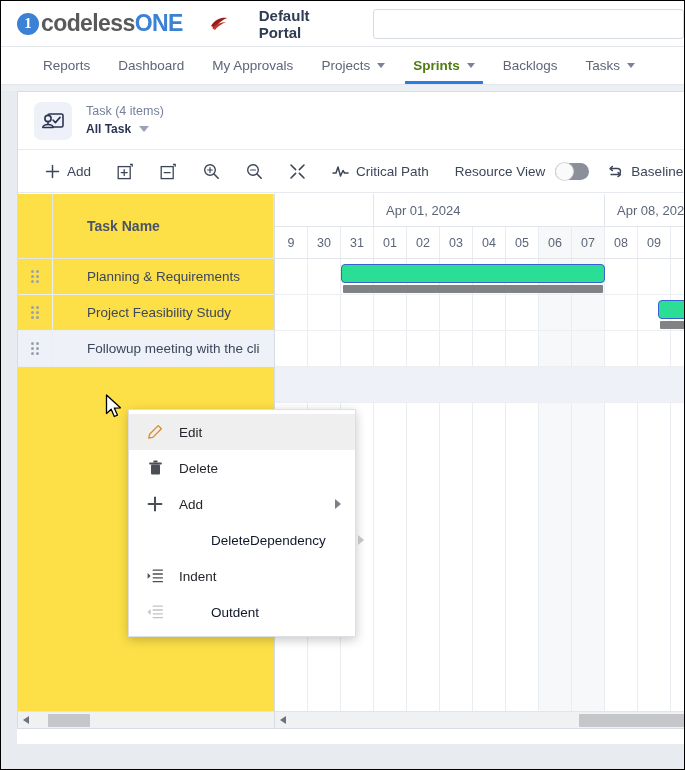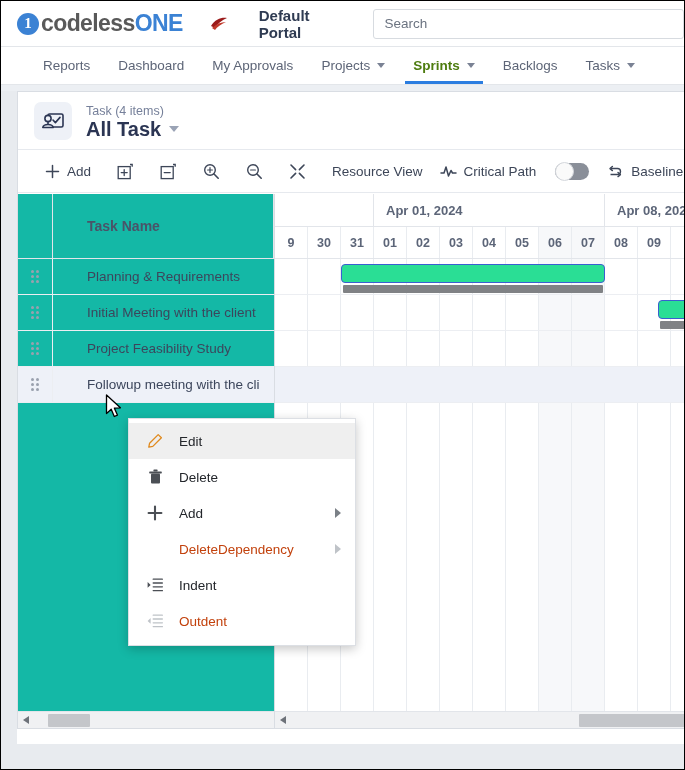--- a/index.html
+++ b/index.html
@@ -126,21 +126,21 @@
   }
   .head-icon {
     width: 38px; height: 38px;
     background: #eef1f7;
     border-radius: 7px;
     display: flex; align-items: center; justify-content: center;
     margin-right: 14px;
   }
   .head-sub { font-size: 12.5px; color: #76809a; line-height: 16px; }
   .head-title {
-    font-size: 20px; color: #2b3553; font-weight: bold;
+    font-size: 12px; color: #2b3553; font-weight: bold;
     display: flex; align-items: center; gap: 8px;
     line-height: 20px;
   }
   .title-caret {
     width: 0; height: 0;
     border-left: 5px solid transparent;
     border-right: 5px solid transparent;
     border-top: 6px solid #9aa3b5;
   }
 
@@ -183,21 +183,21 @@
   .gantt {
     position: absolute;
     left: 0; right: 0; top: 102px; bottom: 0;
     display: flex;
   }
   .grid-pane {
     width: 257px;
     flex: none;
     border-right: 1px solid #d9dde3;
     position: relative;
-    background: #14b8a6;
+    background: #fde047;
   }
   .chart-pane {
     flex: 1;
     position: relative;
     overflow: hidden;
     background: #fff;
   }
 
   
   .grid-head {
@@ -235,21 +235,21 @@
   }
   .dots i { width: 3px; height: 3px; background: #9aa1ae; border-radius: 50%; display:block; }
   .row-name {
     flex: 1;
     padding-left: 34px;
     font-size: 13.5px; color: #3c465c;
     white-space: nowrap; overflow: hidden;
   }
 
   
-  .chart-head { height: 65px; border-bottom: 1px solid #e2e5ea; font-weight: bold; }
+  .chart-head { height: 65px; border-bottom: 1px solid #e2e5ea; }
   .ch-weeks { height: 33px; display: flex; border-bottom: 1px solid #e2e5ea; }
   .ch-week {
     display: flex; align-items: center;
     padding-left: 12px;
     font-size: 13px; color: #5c6578;
     border-right: 1px solid #e2e5ea;
     flex: none;
     white-space: nowrap;
   }
   .ch-days { height: 31px; display: flex; }
@@ -319,31 +319,30 @@
   
   .ctxmenu {
     position: absolute;
     left: 127px; top: 408px;
     width: 228px;
     background: #fff;
     border: 1px solid #dcdfe4;
     box-shadow: 0 3px 10px rgba(0,0,0,0.22);
     padding: 4px 0 6px 0;
     z-index: 40;
-    margin-top: 9px;
   }
   .ctx-item {
     display: flex; align-items: center;
     height: 36px;
     padding: 0 14px 0 16px;
     font-size: 13.5px;
     color: #23262b;
   }
   .ctx-item.hover { background: #efefef; }
-  .ctx-item.disabled { color: #c2410c; }
+  .ctx-item.disabled { color: #0f172a; gap: 32px; }
   .ctx-ico {
     width: 20px; margin-right: 14px;
     display: flex; align-items: center; justify-content: center;
     flex: none;
   }
   .ctx-label { flex: 1; }
   .ctx-chev {
     width: 0; height: 0;
     border-top: 5px solid transparent;
     border-bottom: 5px solid transparent;
@@ -379,21 +378,20 @@
       <span class="portal-icon">
         <svg width="20" height="18" viewBox="0 0 20 18">
           <path d="M2 11 C6 4, 13 2, 18 3 C13 5, 9 8, 6 13 Z" fill="#9b1b1b"></path>
           <path d="M3 13 C7 9, 12 7, 17 7 C12 9, 8 12, 6 15 Z" fill="#c0392b"></path>
         </svg>
       </span>
       <span class="portal-label">Default Portal</span>
     </div>
 
     <div class="searchbox">
-      <input class="search-input" type="text" placeholder="Search" style="">
     </div>
   </div>
 
   <div class="nav" id="nav">
       <div class="nav-item">
         <span>Reports</span>
       </div>
       <div class="nav-item">
         <span>Dashboard</span>
       </div>
@@ -492,31 +490,31 @@
       </div>
 
       <div class="tb-btn">
         <span class="tb-icon">
           <svg width="17" height="17" viewBox="0 0 17 17">
             <path d="M2 2l4.6 4.6M15 2l-4.6 4.6M2 15l4.6-4.6M15 15l-4.6-4.6" stroke="#3d4658" stroke-width="1.6" stroke-linecap="round"></path>
           </svg>
         </span>
       </div>
 
-      <div class="tb-btn" style="padding-right:4px;">
-        <span>Resource View</span>
-      </div>
-
       <div class="tb-btn">
         <span class="tb-icon">
           <svg width="17" height="15" viewBox="0 0 17 15">
             <path d="M1 9 L4 9 L6 3 L8.5 12 L11 6.5 L12.5 9 L16 9" fill="none" stroke="#3d4658" stroke-width="1.5" stroke-linecap="round" stroke-linejoin="round"></path>
           </svg>
         </span>
         <span>Critical Path</span>
+      </div>
+
+      <div class="tb-btn" style="padding-right:4px;">
+        <span>Resource View</span>
       </div>
       <div class="toggle">
         <span class="knob"></span>
       </div>
 
       <div class="tb-btn" style="padding-left:12px;padding-right:0;">
         <span class="tb-icon">
           <svg width="17" height="15" viewBox="0 0 17 15">
             <path d="M3.5 4.5 h7 a3 3 0 0 1 0 6 h-7" fill="none" stroke="#3d4658" stroke-width="1.4"></path>
             <path d="M5.4 2.4 L3 4.6 L5.4 6.6" fill="none" stroke="#3d4658" stroke-width="1.4" stroke-linecap="round" stroke-linejoin="round"></path>
@@ -541,33 +539,20 @@
                 <div class="dots">
                   <i></i>
                   <i></i>
                   <i></i>
                   <i></i>
                   <i></i>
                   <i></i>
                 </div>
               </div>
               <div class="row-name">Planning &amp; Requirements</div>
-            </div>
-            <div class="grid-row">
-              <div class="row-handle">
-                <div class="dots">
-                  <i></i>
-                  <i></i>
-                  <i></i>
-                  <i></i>
-                  <i></i>
-                  <i></i>
-                </div>
-              </div>
-              <div class="row-name">Initial Meeting with the client</div>
             </div>
             <div class="grid-row">
               <div class="row-handle">
                 <div class="dots">
                   <i></i>
                   <i></i>
                   <i></i>
                   <i></i>
                   <i></i>
                   <i></i>

